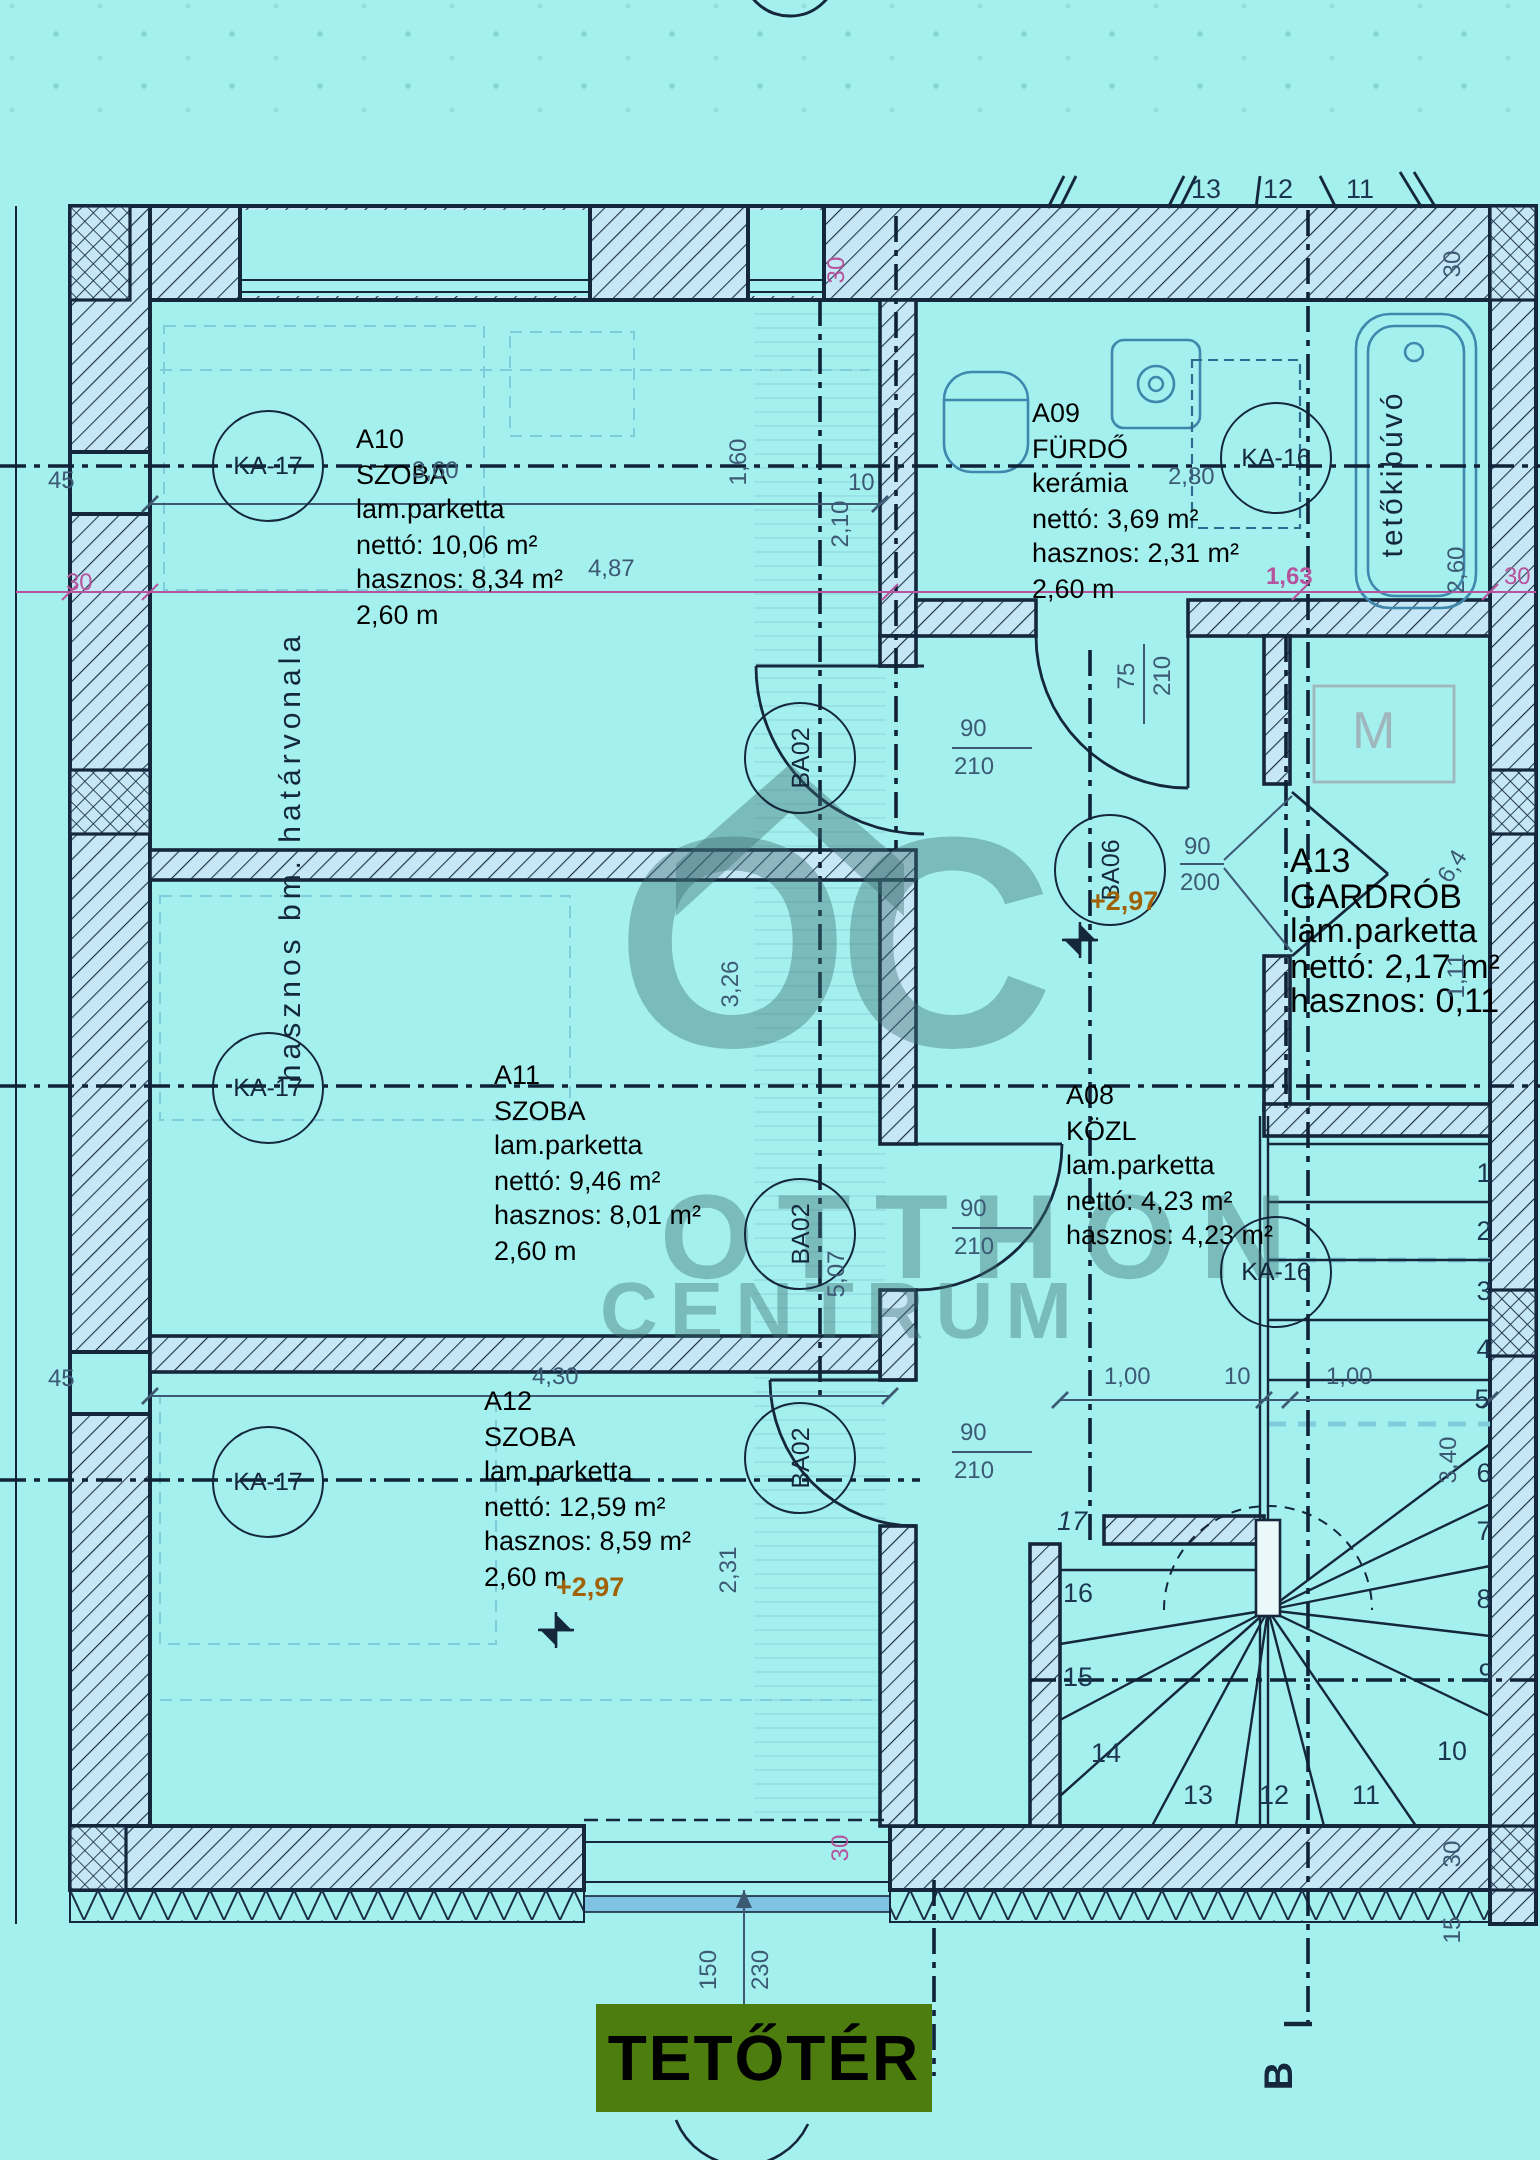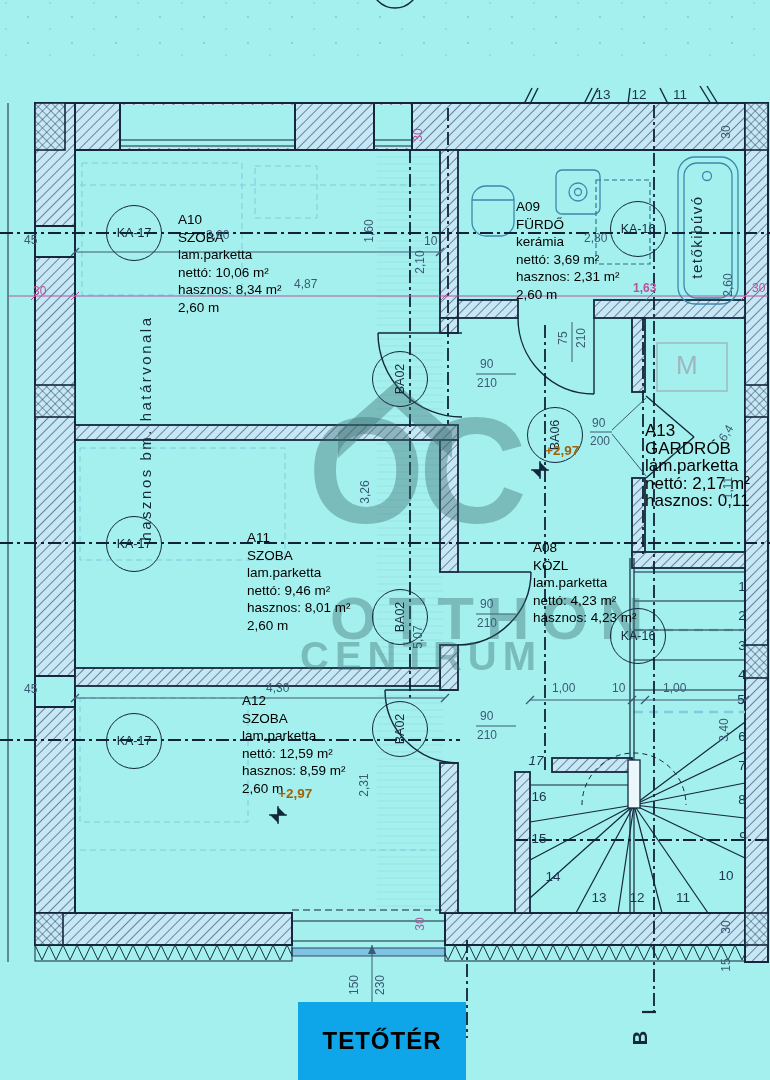--- a/index.html
+++ b/index.html
@@ -17,22 +17,22 @@
       display:flex;align-items:center;justify-content:center;text-align:center;}
   .r64{transform:rotate(-58deg);}
   .room{position:absolute;color:#000000;font-size:13.5px;line-height:17.5px;white-space:nowrap;z-index:5;}
   .room span{display:block;}
   .circ{position:absolute;width:54px;height:54px;border:1.6px solid #14273d;border-radius:50%;
         display:flex;align-items:center;justify-content:center;font-size:12.5px;color:#14273d;z-index:5;}
   .circ.vert span{transform:rotate(-90deg);display:block;}
   .sn{position:absolute;width:20px;text-align:center;color:#1c3550;font-size:13.5px;z-index:5;}
   .wm{position:absolute;z-index:4;pointer-events:none;color:#3c6e74;opacity:.40;font-weight:bold;}
   .mlbl{position:absolute;color:#9fb6bd;font-size:26px;z-index:3;}
-  .titlebox{position:absolute;left:298px;top:1002px;width:168px;height:78px;background:#0ea5e9;
-        display:flex;align-items:center;justify-content:center;font-size:24px;font-weight:bold;
+  .titlebox{position:absolute;left:298px;top:1002px;width:168px;height:54px;background:#4d7c0f;
+        display:flex;align-items:center;justify-content:center;font-size:32px;font-weight:bold;
         letter-spacing:1px;color:#000;z-index:6;}
   .elev{font-size:13.5px;font-weight:bold;color:#a16207;}
 </style>
 </head>
 <body>
 
 <div class="canvas">
 
   <div class="toppat"></div>
 

